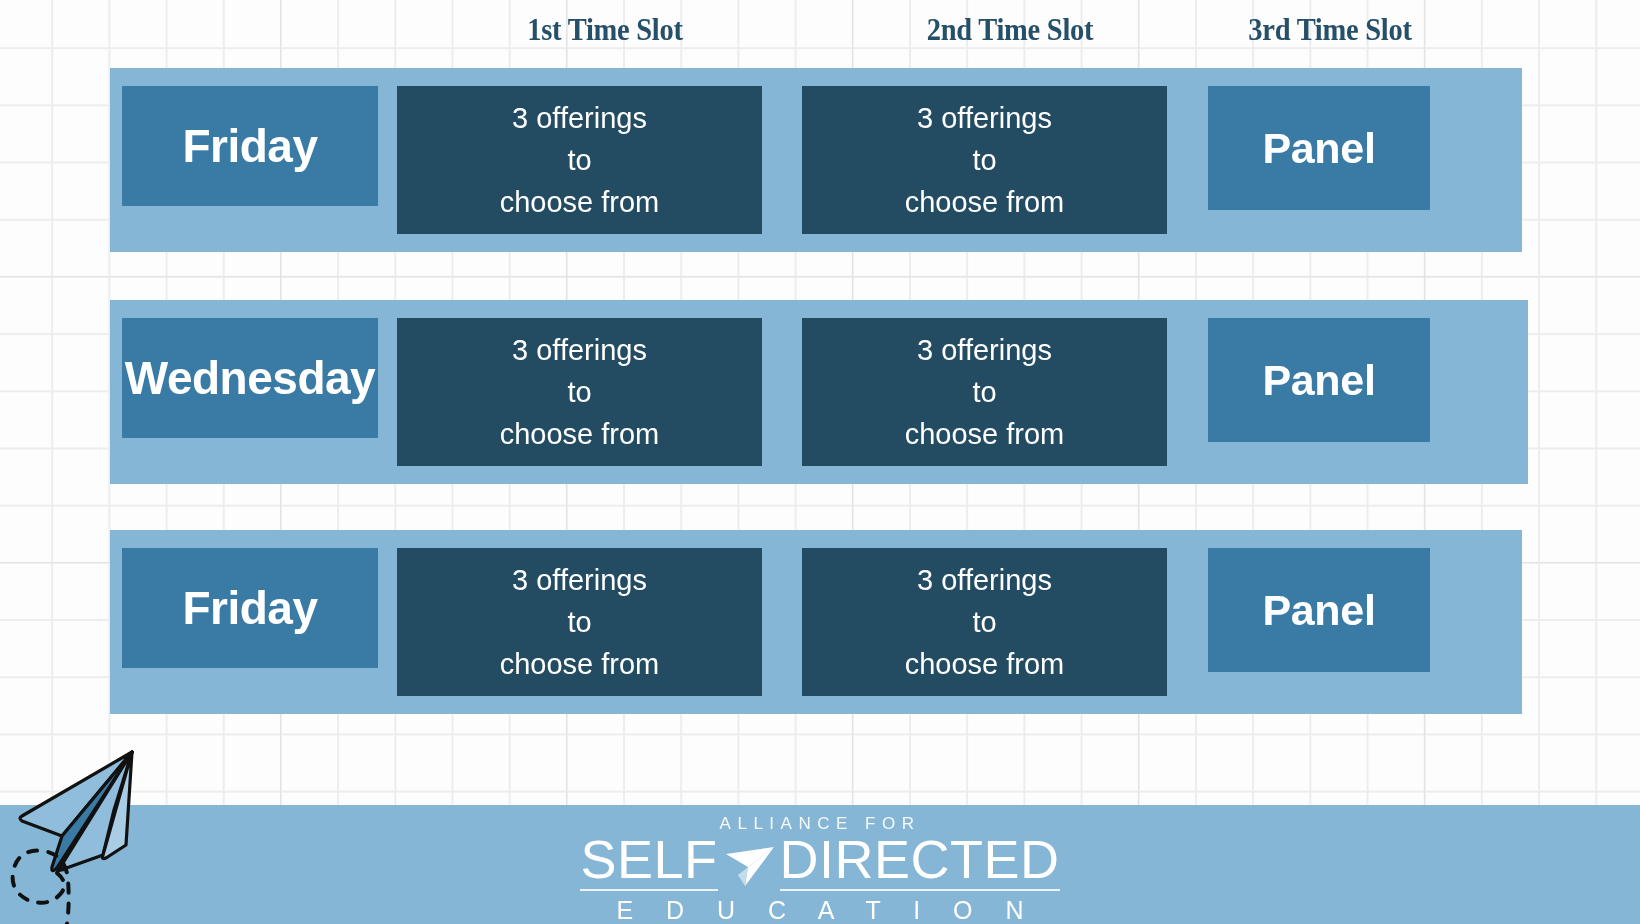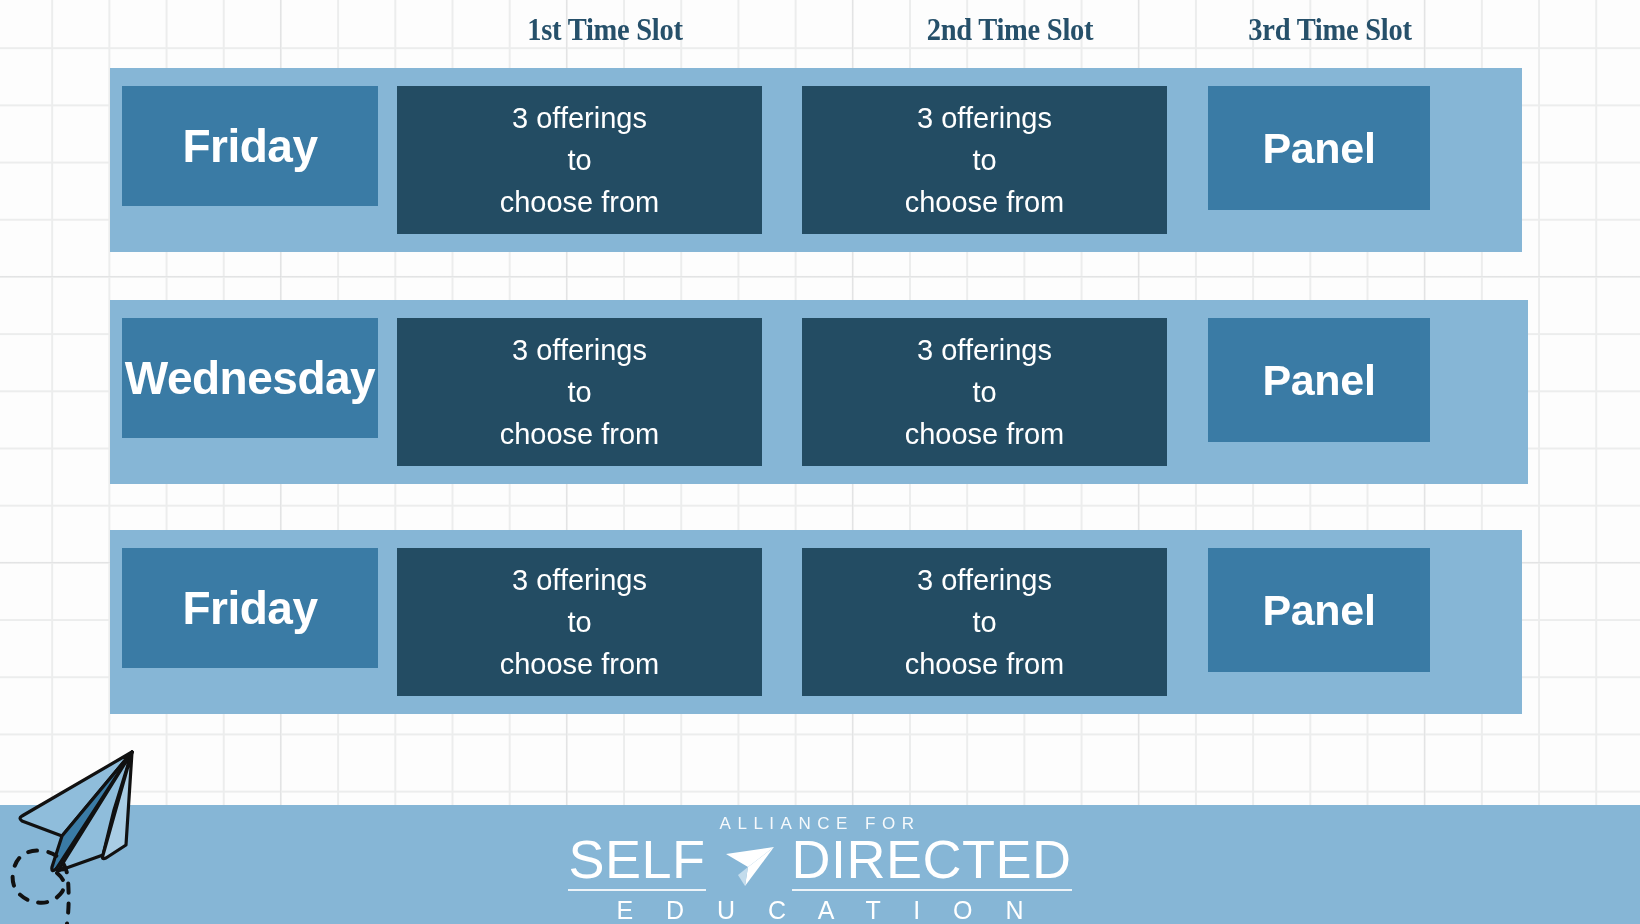--- a/index.html
+++ b/index.html
@@ -169,21 +169,21 @@
     font-size: 17px;
     letter-spacing: 6.5px;
     font-weight: 400;
     opacity: .93;
     line-height: 1;
   }
   .logo-main {
     display: flex;
     align-items: flex-end;
     justify-content: center;
-    gap: 12px;
+    gap: 0px;
     line-height: 1;
     text-align: right;
   }
   .logo-word {
     color: #ffffff;
     font-size: 54px;
     font-weight: 400;
     letter-spacing: 0.5px;
     border-bottom: 2px solid rgba(255,255,255,.85);
     padding-bottom: 2px;

